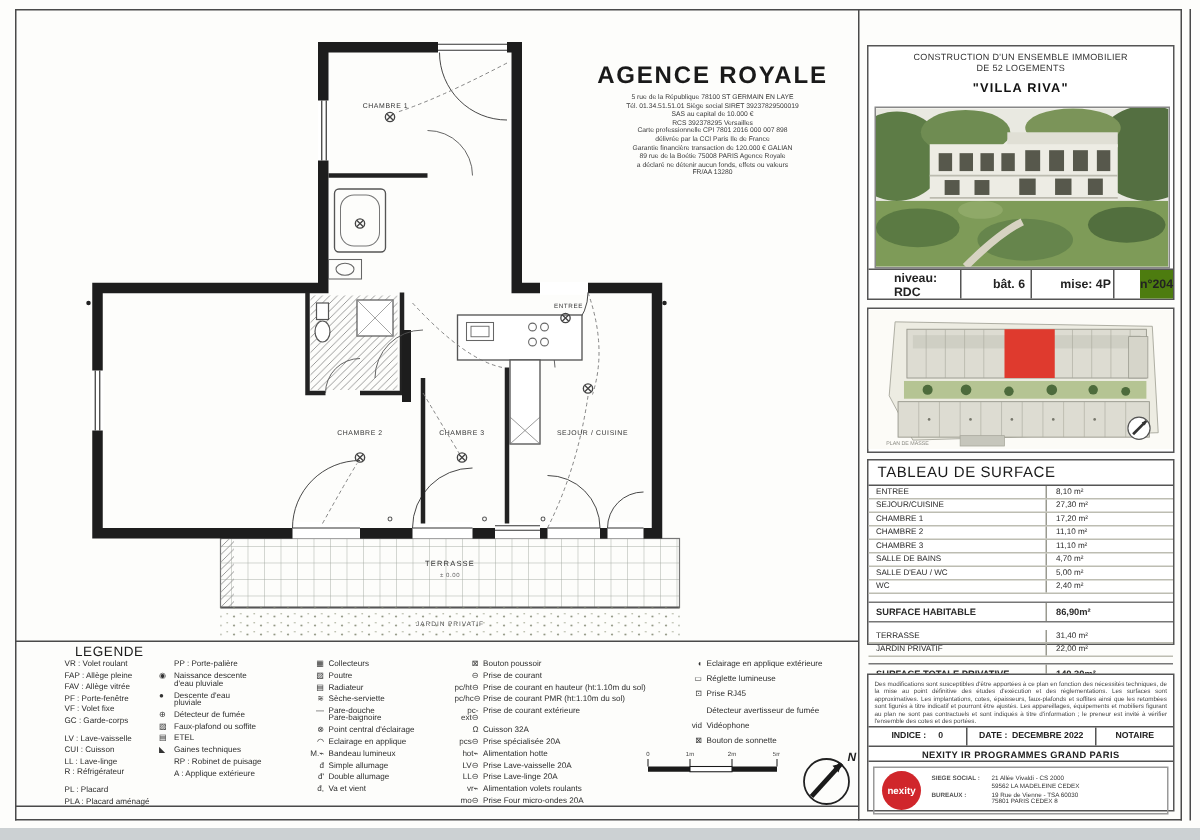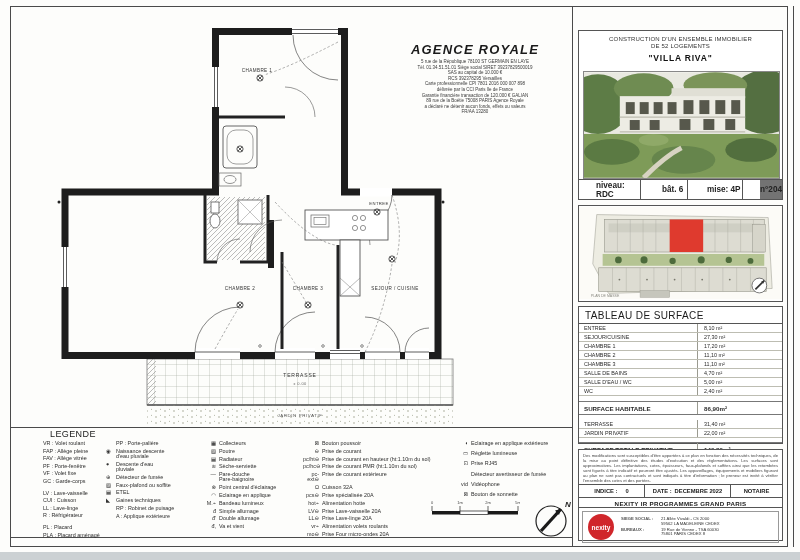--- a/index.html
+++ b/index.html
@@ -1,35 +1,35 @@
 <!DOCTYPE html>
 <html><head>
 <meta charset="utf-8">
 <style>
   html,body{margin:0;padding:0;width:800px;height:560px;overflow:hidden;background:#fdfdfb;
     font-family:"Liberation Sans",sans-serif;color:#222;}
   #sheet{position:absolute;left:0;top:0;width:800px;height:560px;background:#fdfdfb;}
   .frame-line{position:absolute;background:#4a4a4a;}
   
   #agency{position:absolute;left:385px;top:42px;width:180px;text-align:center;}
-  #agency .ag-name{font-size:13px;font-weight:bold;letter-spacing:1.2px;color:#1a1a1a;margin-bottom:2px;font-style:italic;}
+  #agency .ag-name{font-size:16px;font-weight:bold;letter-spacing:1.2px;color:#1a1a1a;margin-bottom:2px;}
   #agency .ag-line{font-size:4.5px;line-height:5.6px;color:#3a3a3a;}
   
   .rbox{position:absolute;left:578px;width:205px;border:1px solid #555;background:#fff;box-sizing:border-box;}
   #project-box{top:30px;height:170px;}
   .pj-title{padding-top:5px;text-align:center;}
   .pj-l{font-size:6px;line-height:7.2px;color:#333;letter-spacing:.2px;}
   .pj-name{font-size:8.5px;font-weight:bold;letter-spacing:.8px;margin-top:3px;color:#111;}
   #photo-wrap{position:absolute;left:4px;top:40px;width:195px;height:106px;border:1px solid #888;overflow:hidden;}
   #info-row{position:absolute;left:0;bottom:0;width:100%;height:19px;border-top:1px solid #555;display:flex;}
   .info-cell{border-right:1px solid #555;font-size:8.2px;font-weight:bold;color:#222;
     display:flex;align-items:center;justify-content:center;box-sizing:border-box;margin-left:17px;}
   .info-cell:last-child{border-right:none;}
   #site-box{top:205px;height:97px;}
-  #table-box{top:306px;height:138px;}
+  #table-box{top:306px;height:124px;}
   .tb-title{font-size:10px;letter-spacing:.4px;color:#1a1a1a;padding:3px 0 2px 6px;border-bottom:1px solid #555;}
   .srow{display:flex;height:8px;border-bottom:1px solid #bdbdb2;font-size:5.4px;align-items:center;color:#2a2a2a;}
   .srow .td-label{flex:1;padding-left:5px;border-right:1px solid #9a9a90;height:100%;display:flex;align-items:center;}
   .srow .td-value{width:78px;padding-left:6px;}
   .srow.bold{height:12px;font-size:6.2px;font-weight:bold;border-top:1px solid #777;border-bottom:1px solid #777;}
   .sgap{height:5px;}
   #footer-box{top:449px;height:92px;}
   #disclaimer{font-size:4.2px;line-height:5px;color:#444;text-align:justify;padding:3px 4px 2px 4px;height:29px;overflow:hidden;}
   #indice-row{display:flex;height:12px;border-top:1px solid #555;border-bottom:1px solid #555;font-size:5.8px;font-weight:bold;align-items:center;}
   #indice-row .ic{display:flex;align-items:center;justify-content:center;height:100%;box-sizing:border-box;gap:8px;}
@@ -260,21 +260,21 @@
         <ellipse cx="100" cy="88" rx="32" ry="14" fill="#66854c"></ellipse>
         <ellipse cx="168" cy="78" rx="26" ry="12" fill="#526f3e"></ellipse>
         <ellipse cx="70" cy="68" rx="15" ry="6" fill="#8fa968"></ellipse>
         <path d="M60 106Q82 84 98 76" stroke="#d7d3c2" stroke-width="5" fill="none"></path>
       </svg>
     </div>
     <div id="info-row">
       <div class="info-cell" style="width:62px">niveau: RDC</div>
       <div class="info-cell" style="width:42px">bât. 6</div>
       <div class="info-cell" style="width:52px">mise: 4P</div>
-      <div class="info-cell" style="flex: 1 1 0%; background: #737373;">n°204</div>
+      <div class="info-cell" style="flex: 1 1 0%; background: #4d7c0f;">n°204</div>
     </div>
   </div>
 
   <div id="site-box" class="rbox">
     <svg viewBox="0 0 206 94" width="203" height="94">
       <rect width="206" height="94" fill="#fcfbf7"></rect>
       <path d="M18 8L192 11L196 83L30 88L14 58Z" fill="#edece2" stroke="#a5a59a" stroke-width="0.6"></path>
       <rect x="26" y="13" width="162" height="33" fill="#dddcd2" stroke="#95958a" stroke-width="0.6"></rect>
       <rect x="30" y="17" width="154" height="9" fill="#cfcfc4"></rect>
       <path d="M39 13V46M52 13V46M65 13V46M78 13V46M138 13V46M151 13V46M164 13V46M177 13V46" stroke="#a8a89c" stroke-width="0.4"></path>

